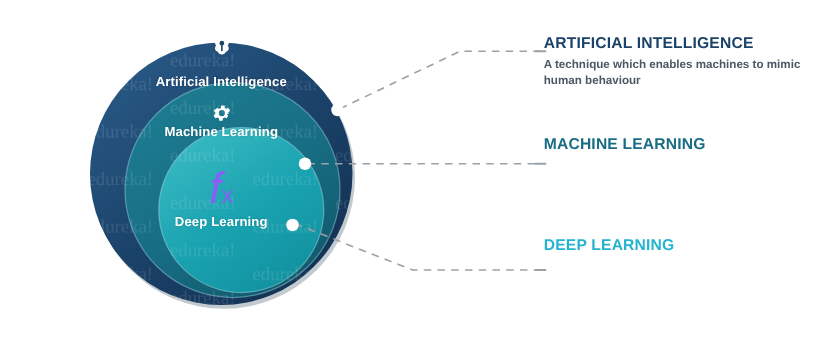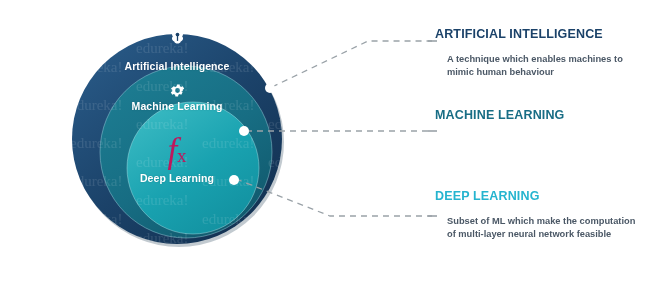--- a/index.html
+++ b/index.html
@@ -48,25 +48,25 @@
     color: #ffffff;
     text-align: center;
     width: 354px;
     left: 0;
   }
   #icon-ai { top: 28px; }
   #icon-ml { top: 82px; }
   #icon-dl { top: 133px; }
 
   .fx-glyph {
-    font-family: Liberation Serif, serif;
+    font-family: Liberation Sans, sans-serif;
     font-style: italic;
     font-size: 35px;
     line-height: 35px;
-    color: #be185d;
+    color: #8b5cf6;
     font-weight: normal;
   }
   .fx-glyph .sub {
     font-style: normal;
     font-size: 19px;
     vertical-align: baseline;
   }
 
   
   .info-block {
@@ -83,21 +83,21 @@
     font-weight: bold;
     letter-spacing: 0.15px;
     margin: 0 0 4px 0;
     line-height: 14px;
   }
   .info-body {
     font-size: 9.3px;
     line-height: 12.6px;
     color: #4b5866;
     font-weight: bold;
-    margin: 12px;
+    margin: 0;
   }
   #title-ai { color: #1b4269; }
   #title-ml { color: #186d85; }
   #title-dl { color: #25b4cf; }
 </style>
 </head>
 <body>
 
 <div id="venn-diagram">
 
@@ -196,14 +196,13 @@
   <div class="info-title" id="title-ai">ARTIFICIAL INTELLIGENCE</div>
   <div class="info-body">A technique which enables machines to mimic human behaviour</div>
 </div>
 
 <div class="info-block" id="block-ml">
   <div class="info-title" id="title-ml">MACHINE LEARNING</div>
 </div>
 
 <div class="info-block" id="block-dl">
   <div class="info-title" id="title-dl">DEEP LEARNING</div>
-  <div class="info-body">Subset of ML which make the computation of multi-layer neural network feasible</div>
 </div>
 
 </body></html>

